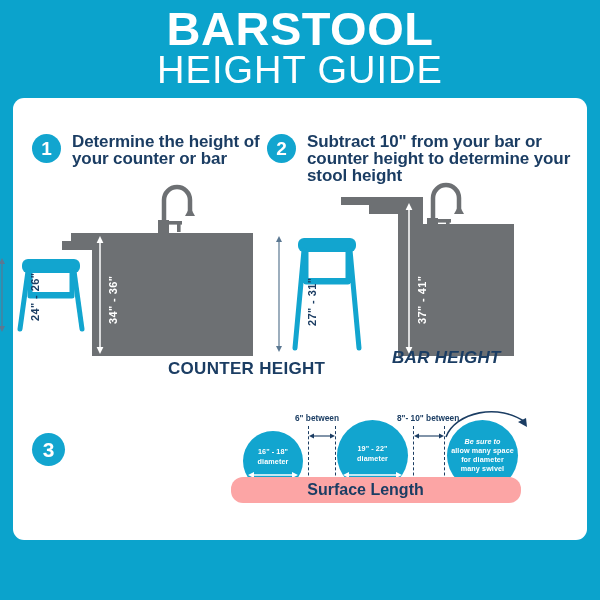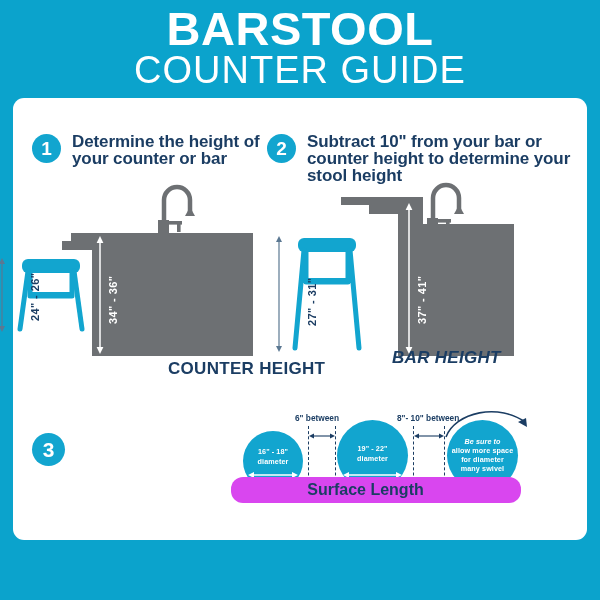--- a/index.html
+++ b/index.html
@@ -124,21 +124,21 @@
     top: 400px;
     width: 350px;
     height: 110px;
   }
   .surface-bar {
     position: absolute;
     left: 231px;
     top: 477px;
     width: 290px;
     height: 26px;
-    background: #d946ef;
+    background: #fca5a5;
     border-radius: 12px;
   }
   .surface-bar-text {
     position: absolute;
     left: 0; top: 0;
     width: 269px;
     height: 26px;
     line-height: 26px;
     text-align: center;
     color: #1b3d63;
@@ -176,21 +176,21 @@
   }
   svg { display: block; overflow: visible; }
 </style>
 </head>
 <body>
 
 <div class="infographic">
 
   <div class="title-block">
     <div class="title-main">BARSTOOL</div>
-    <div class="title-sub">COUNTER GUIDE</div>
+    <div class="title-sub">HEIGHT GUIDE</div>
   </div>
 
   <div class="card"></div>
 
   <div class="step" id="step-1">
     <div class="step-badge">1</div>
     <div class="step-text">Determine the height of your counter or bar</div>
   </div>
 
   <div class="step" id="step-2">
@@ -324,21 +324,21 @@
     <div class="dash-line" style="left:219px; top:26px; height:65px;"></div>
     <div class="gap-label" style="left:172px; top:13px;">8"- 10" between</div>
     <svg style="position:absolute; left:188px; top:30px;" width="32" height="12">
       <line x1="3" y1="6" x2="29" y2="6" stroke="#1b3d63" stroke-width="1.1"></line>
       <path d="M1 6 L6 3.6 L6 8.4 Z" fill="#1b3d63"></path>
       <path d="M31 6 L26 3.6 L26 8.4 Z" fill="#1b3d63"></path>
     </svg>
 
     <div class="stool-circle" style="left:222px; top:20px; width:71px; height:71px;">
       <div class="circle-label" style="top:17px;font-style:italic;">Be sure to</div>
-      <div class="circle-label" style="top:26px;">allow more space</div>
+      <div class="circle-label" style="top:26px;">allow many space</div>
       <div class="circle-label" style="top:35px;">for diameter</div>
       <div class="circle-label" style="top:44px;">many swivel</div>
     </div>
     <svg style="position:absolute; left:212px; top:3px;" width="100" height="40">
       <path d="M9 34 A 47 34 0 0 1 88 19" fill="none" stroke="#1b3d63" stroke-width="1.6"></path>
       <path d="M90 24 L89 15 L81 19 Z" fill="#1b3d63"></path>
     </svg>
   </div>
 
   <div class="surface-bar">

